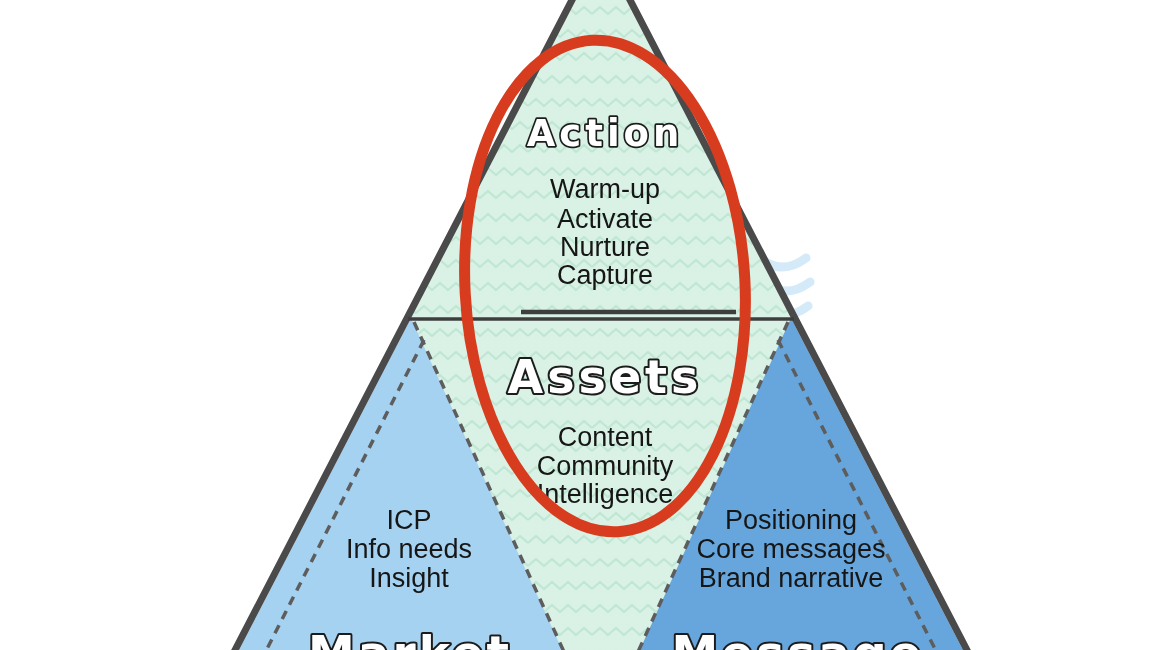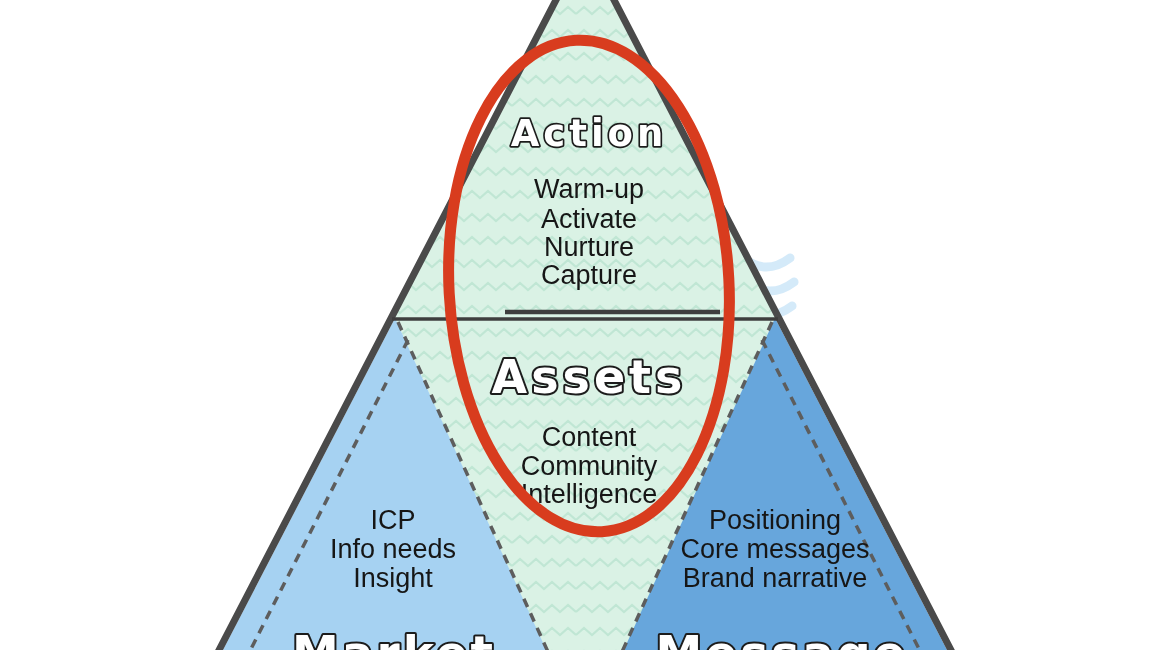--- a/index.html
+++ b/index.html
@@ -8,20 +8,21 @@
     width: 1170px;
     height: 650px;
     background: #ffffff;
     overflow: hidden;
     font-family: "Liberation Sans", sans-serif;
   }
   #stage {
     position: relative;
     width: 1112px;
     height: 650px;
+    padding-left: 16px;
   }
   svg { display: block; }
   svg text {
     text-anchor: middle;
     font-family: "Liberation Sans", "DejaVu Sans", sans-serif;
   }
   .body-text {
     font-size: 27px;
     fill: #161616;
     font-weight: 500;

